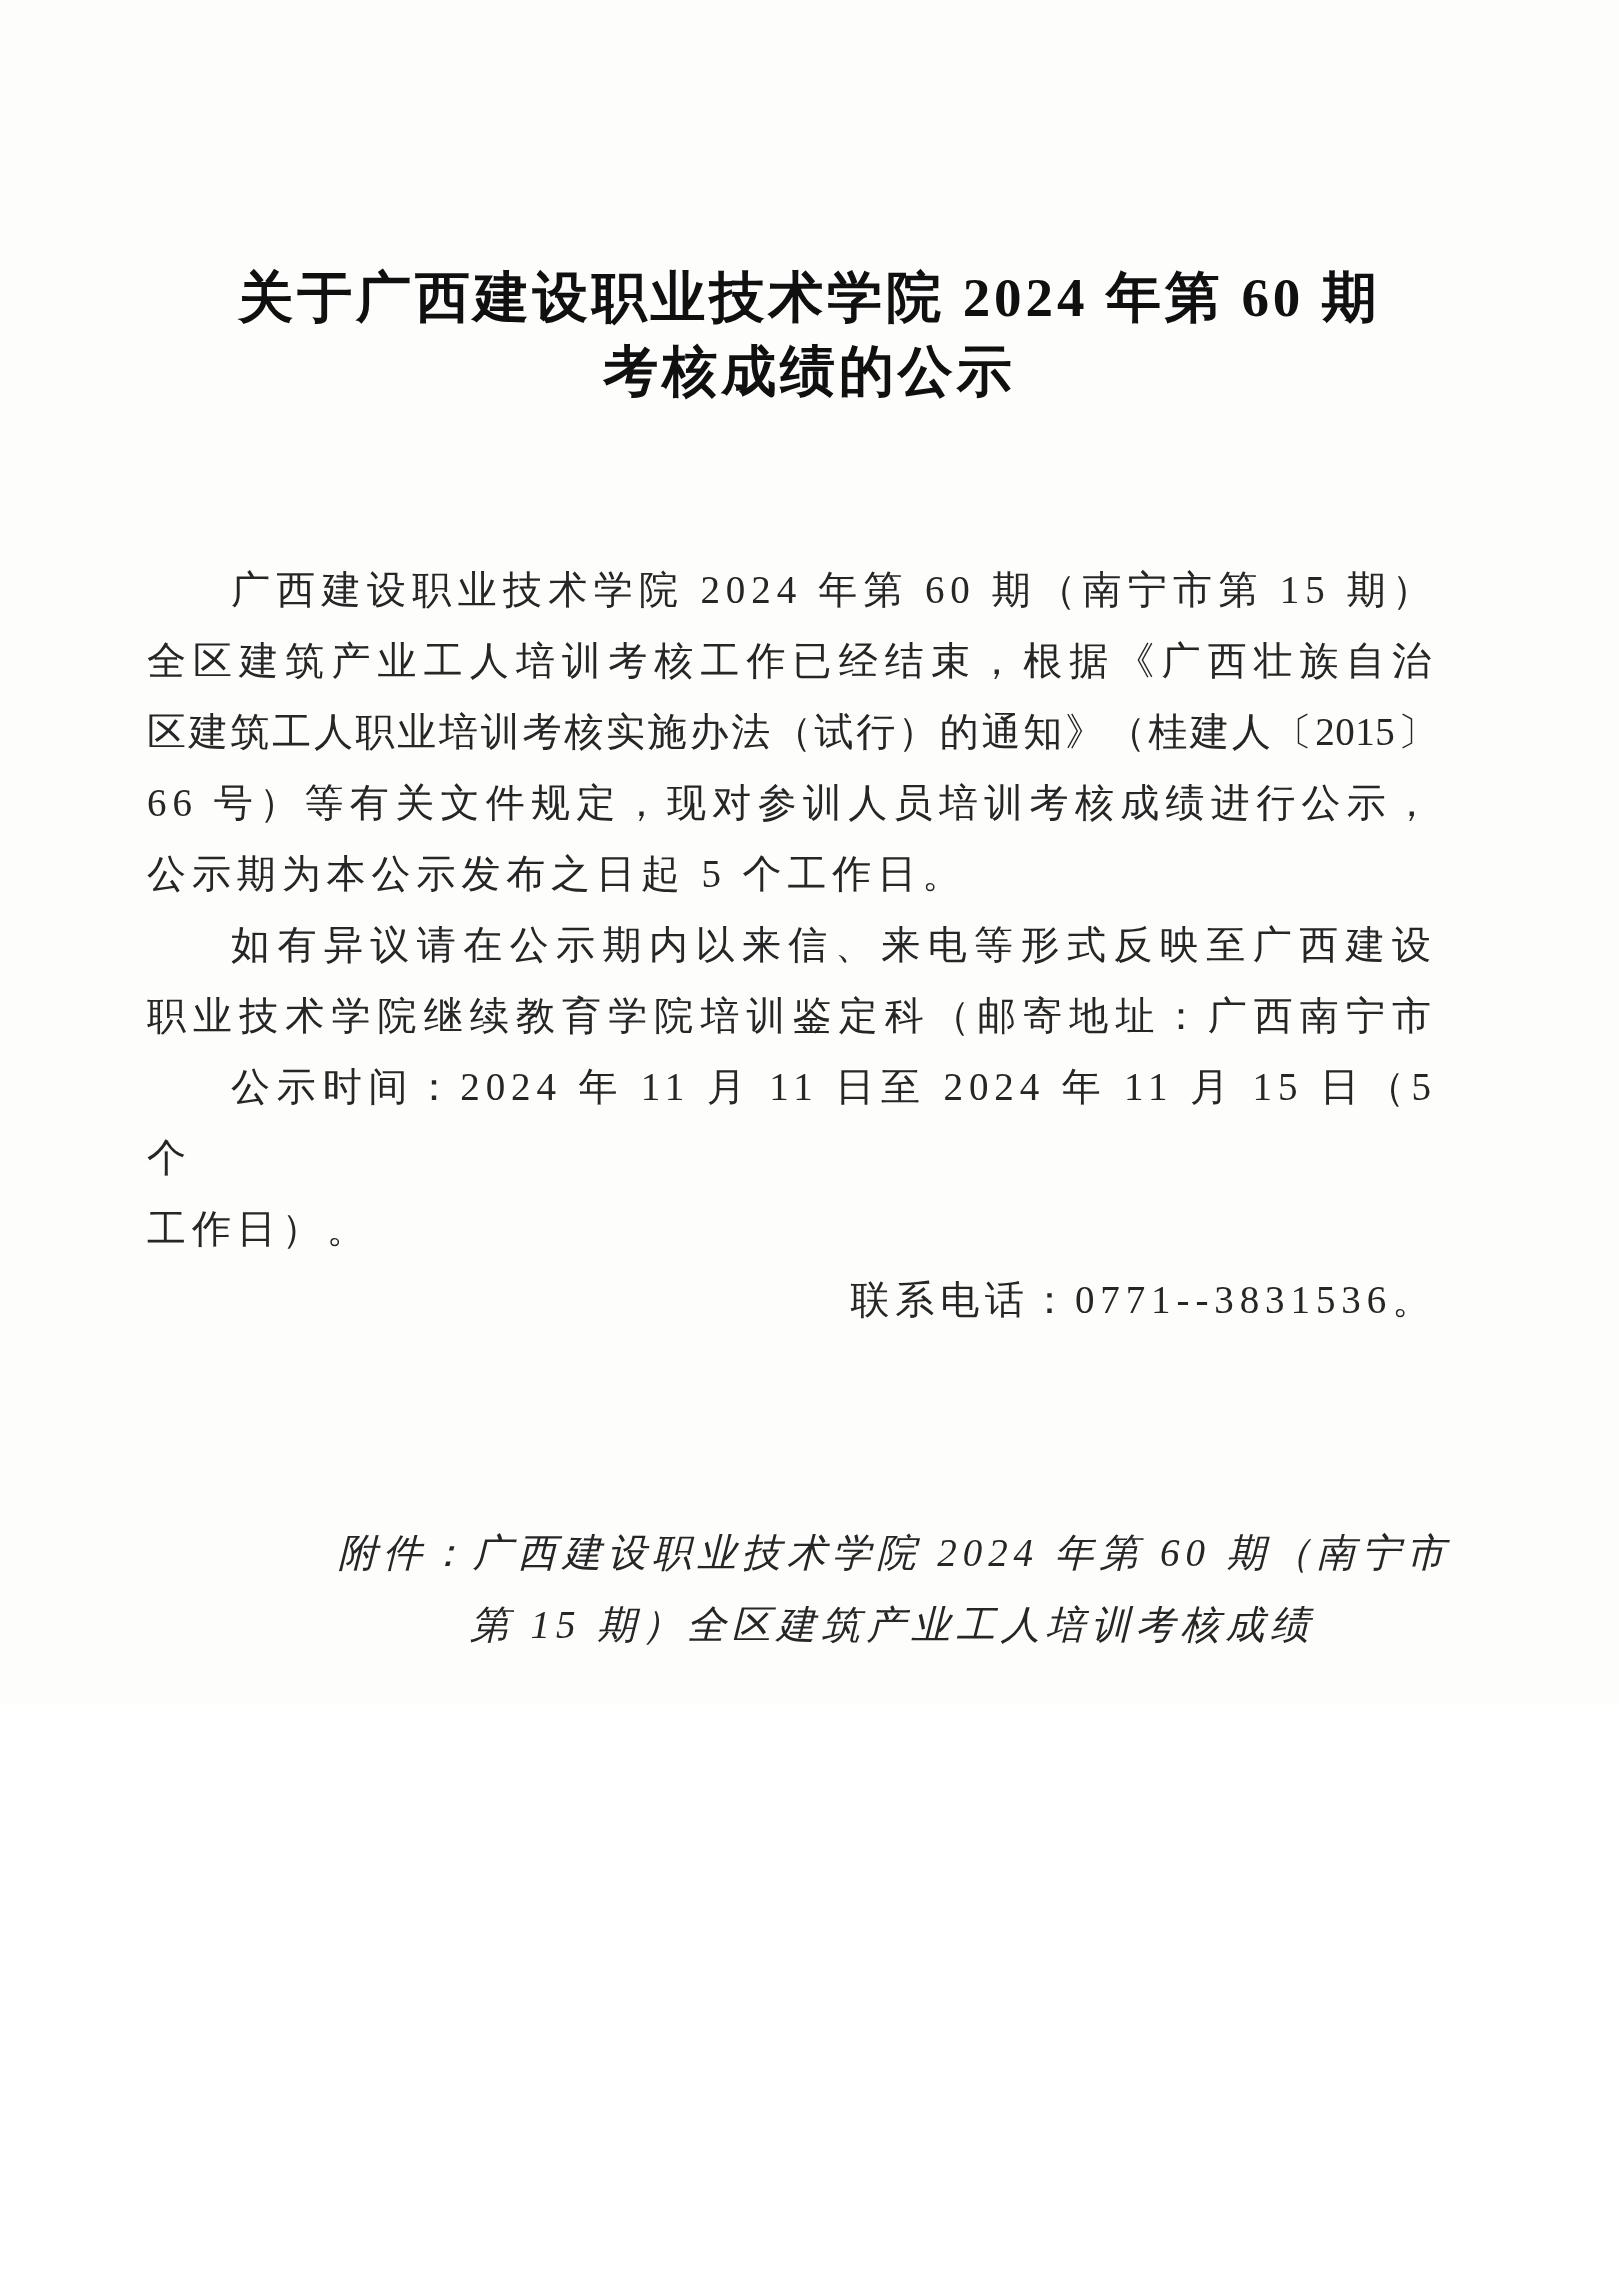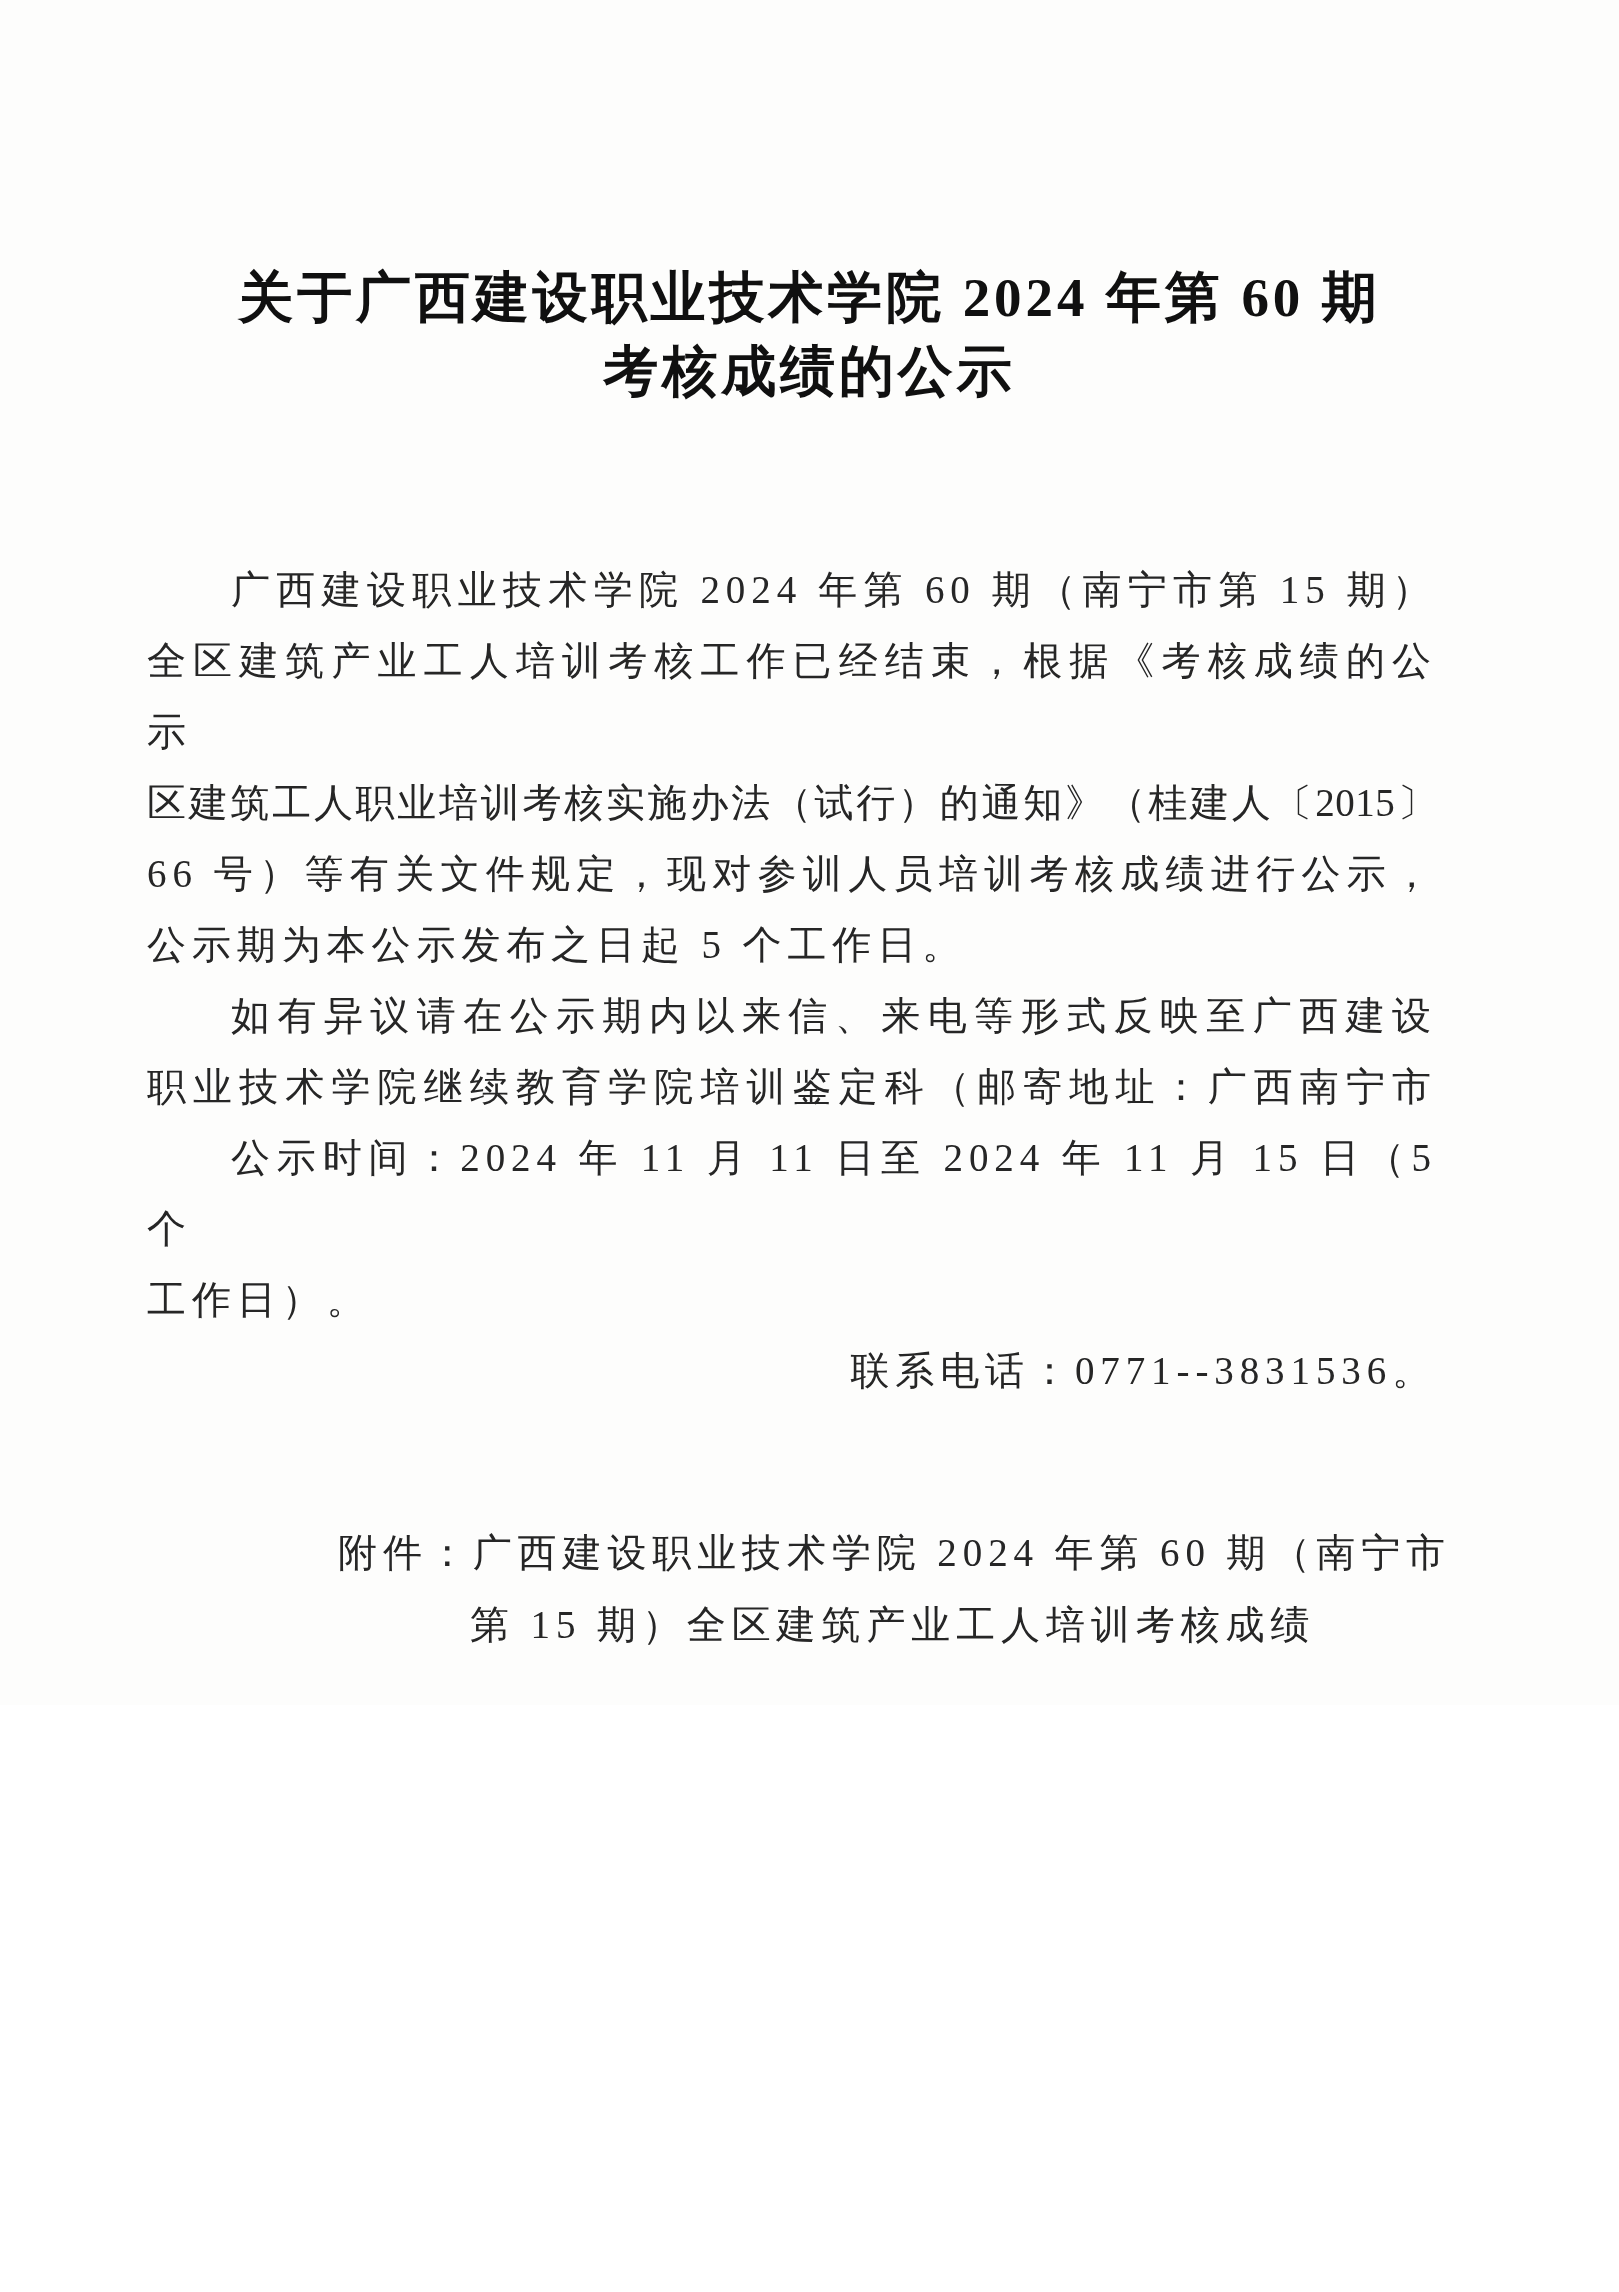--- a/index.html
+++ b/index.html
@@ -42,21 +42,21 @@
 
   
   .attach-block {
     position: absolute;
     left: 147px; top: 1517px;
     width: 1323px;
     font-size: 39px;
     line-height: 72px;
     letter-spacing: 5.9px;
   }
-  .attach-block p { margin: 0; }
+  .attach-block p { margin: 0; font-style: italic; }
   .attach-1 { text-indent: 191px; }
   .attach-2 { text-indent: 323px; }
 
   
   .sig-block {
     position: absolute;
     left: 828px; top: 1800px;
     width: 446px;
     text-align: center;
     font-size: 39px;
@@ -83,21 +83,21 @@
 
 <div class="page">
 
   <h1 class="title-block">
     <div>关于广西建设职业技术学院 2024 年第 60 期</div>
     <div>考核成绩的公示</div>
   </h1>
 
   <div class="body-block">
     <p class="indent just">广西建设职业技术学院 2024 年第 60 期（南宁市第 15 期）</p>
-    <p class="just">全区建筑产业工人培训考核工作已经结束，根据《考核成绩的公示</p>
+    <p class="just">全区建筑产业工人培训考核工作已经结束，根据《广西壮族自治</p>
     <p class="just tight">区建筑工人职业培训考核实施办法（试行）的通知》（桂建人〔2015〕</p>
     <p class="just">66 号）等有关文件规定，现对参训人员培训考核成绩进行公示，</p>
     <p>公示期为本公示发布之日起 5 个工作日。</p>
     <p class="indent just">如有异议请在公示期内以来信、来电等形式反映至广西建设</p>
     <p class="just">职业技术学院继续教育学院培训鉴定科（邮寄地址：广西南宁市</p>
     <p class="indent just">公示时间：2024 年 11 月 11 日至 2024 年 11 月 15 日（5 个</p>
     <p>工作日）。</p>
     <p class="indent">联系电话：0771--3831536。</p>
   </div>
 

